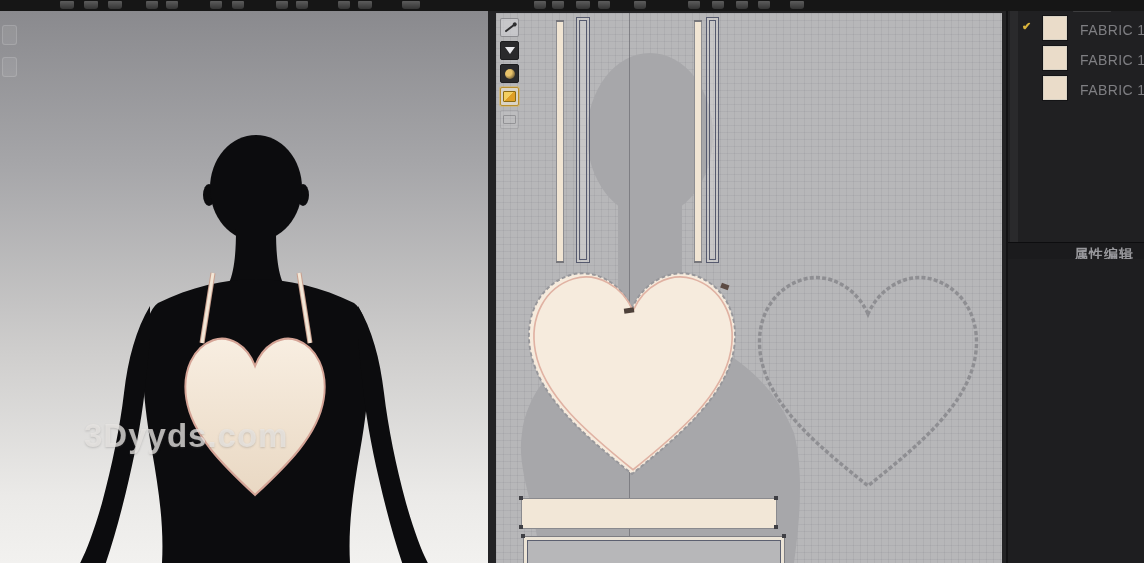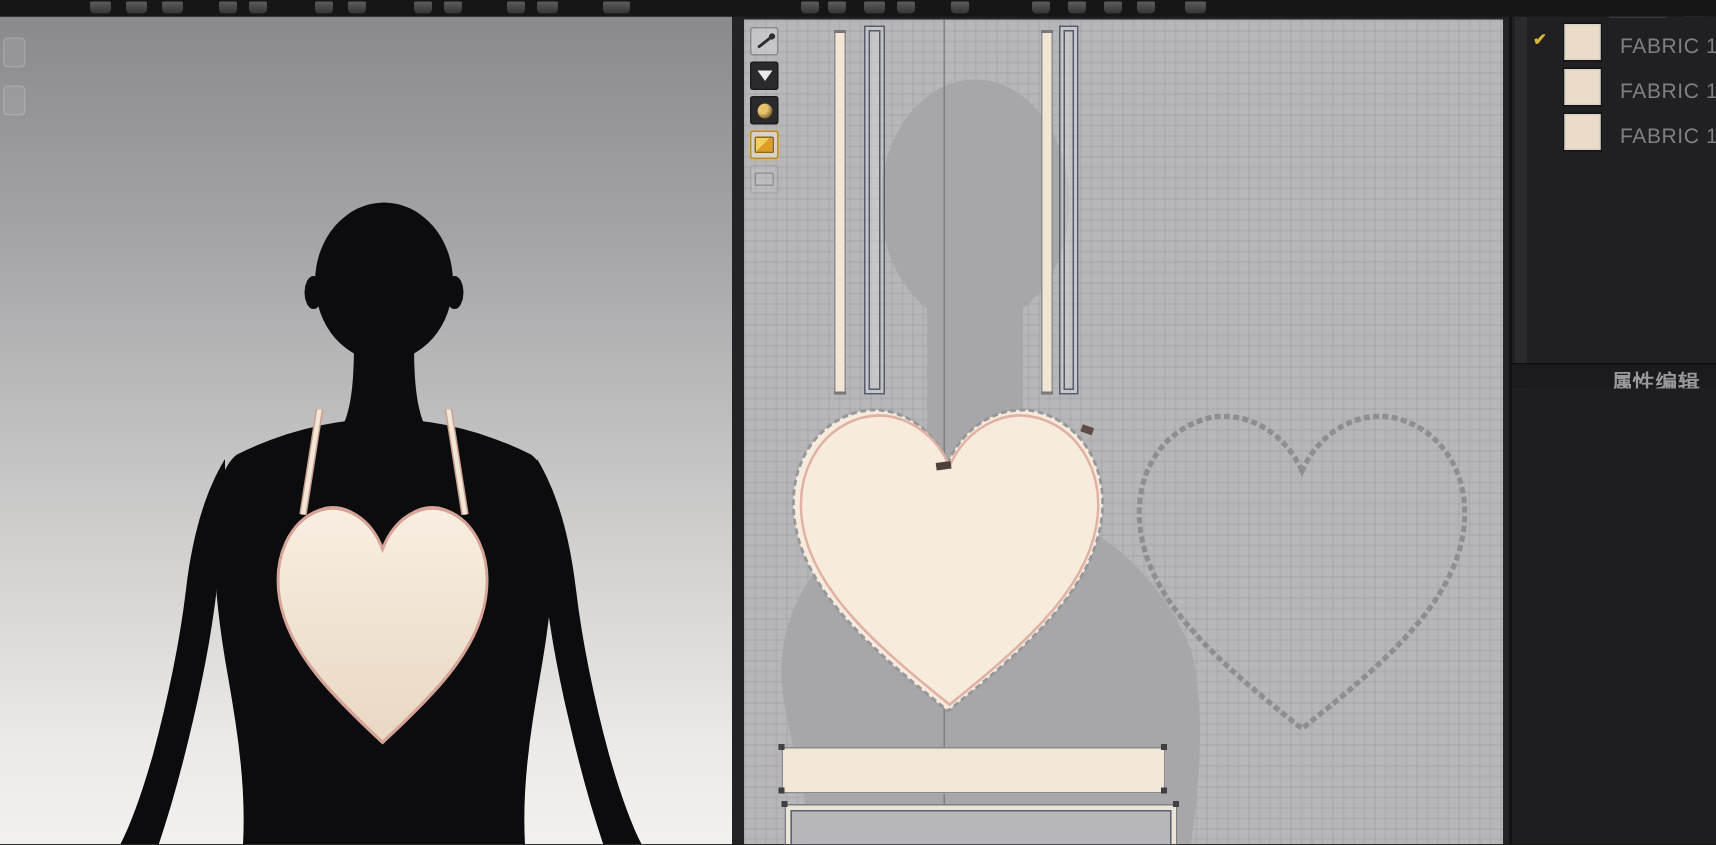--- a/index.html
+++ b/index.html
@@ -132,20 +132,21 @@
       <g>
         <line x1="213" y1="262" x2="202" y2="332" stroke="#c9a08f" stroke-width="5"></line>
         <line x1="213" y1="262" x2="202" y2="332" stroke="#f2e6d6" stroke-width="3"></line>
         <line x1="299" y1="262" x2="310" y2="332" stroke="#c9a08f" stroke-width="5"></line>
         <line x1="299" y1="262" x2="310" y2="332" stroke="#f2e6d6" stroke-width="3"></line>
         <g transform="translate(178,322) scale(0.642,0.786)">
           <use href="#heartP" fill="url(#gfab)" stroke="#d5a496" stroke-width="3" vector-effect="non-scaling-stroke"></use>
         </g>
       </g>
     </svg>
+    <div class="watermark">3Dyyds.com</div>
   </div>
 
   <div class="frame2d">
     <div class="canvas2d">
 
       <svg class="psvg" width="506" height="550" viewBox="0 0 506 550">
         <g fill="#a7a7aa">
           <ellipse cx="154" cy="122" rx="63" ry="82"></ellipse>
           <rect x="122" y="190" width="64" height="135"></rect>
           <path d="M26,420 C34,360 90,320 154,318 C218,320 274,360 298,420 C306,452 306,492 298,550 L44,550 C40,492 20,458 26,420 Z"></path>

